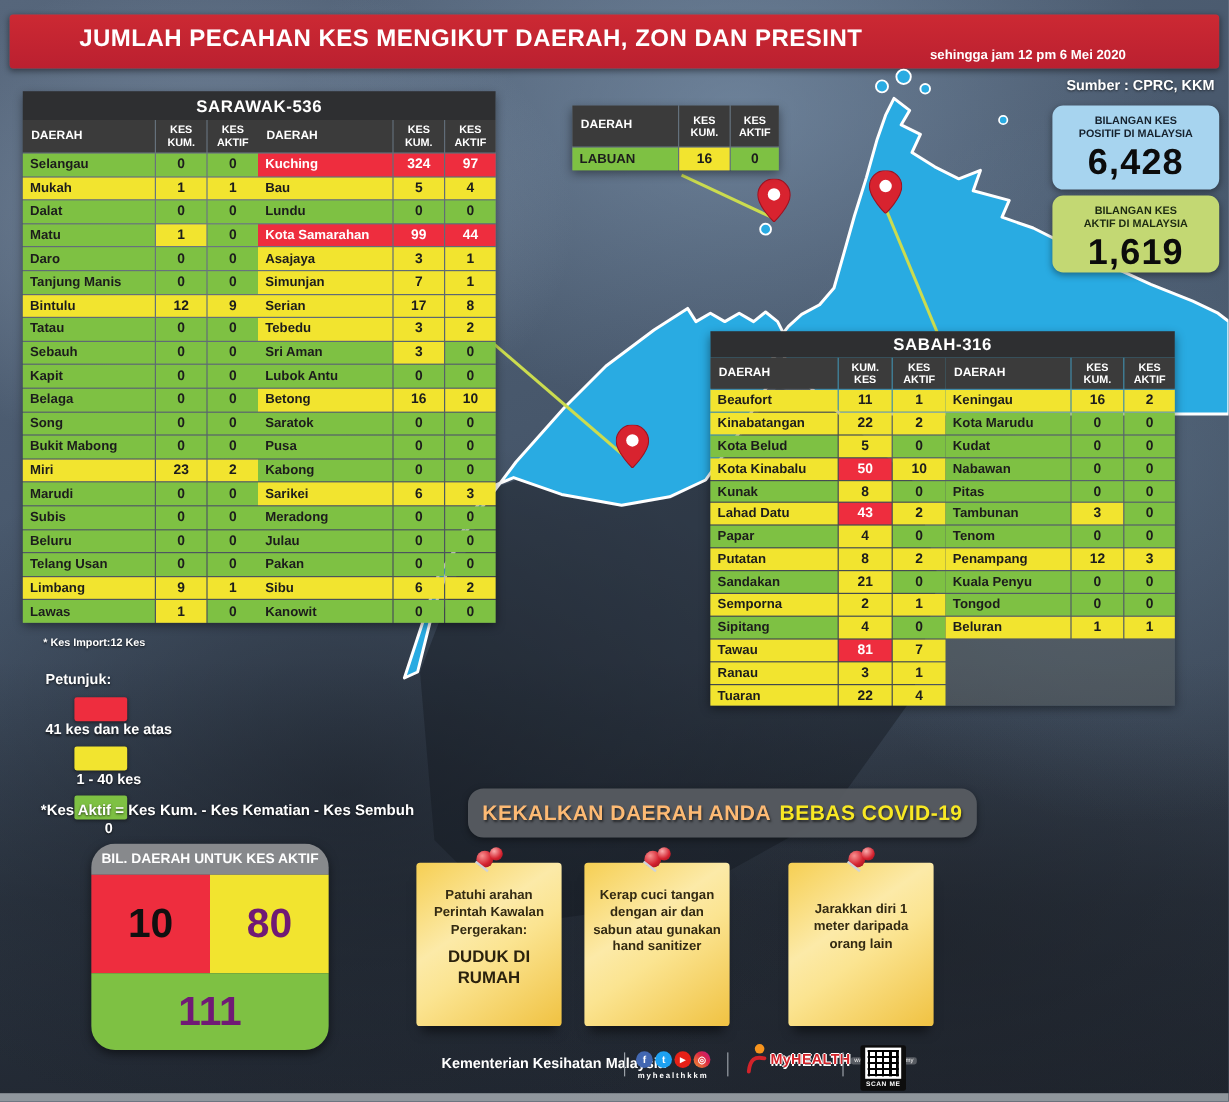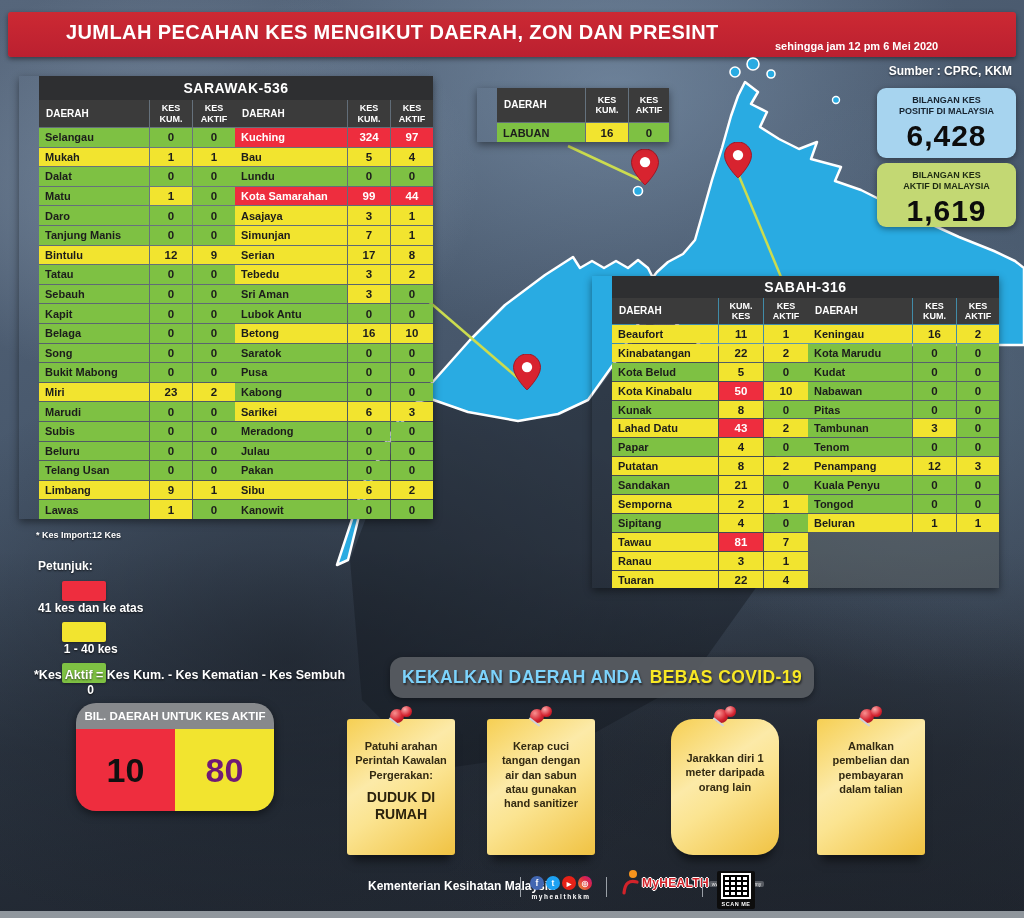--- a/index.html
+++ b/index.html
@@ -17,21 +17,21 @@
   .abs{position:absolute;}
   
   .hdr-bar{left:8px;top:12px;width:1008px;height:45px;background:linear-gradient(#cc2933,#bb2030);
     border-radius:3px;box-shadow:0 2px 5px rgba(0,0,0,.45);}
   .hdr-title{left:66px;top:21px;color:#fff;font-size:20px;font-weight:bold;letter-spacing:.4px;}
   .hdr-asof{left:775px;top:40px;color:#fff;font-size:11px;font-weight:bold;}
   .src{right:12px;top:64px;color:#fff;font-size:12px;font-weight:bold;text-shadow:0 1px 2px rgba(0,0,0,.6);}
   
   #map{left:0;top:0;z-index:1;}
   
-  .tbl{z-index:2;box-shadow:0 3px 8px rgba(0,0,0,.45);padding-left:20px;}
+  .tbl{z-index:2;box-shadow:0 3px 8px rgba(0,0,0,.45);}
   .tbl-title{background:#2e2f31;color:#fff;font-size:14px;font-weight:bold;text-align:center;
     height:24px;line-height:24px;letter-spacing:.5px;}
   .tbl-body{display:flex;}
   .grid{display:grid;gap:1px;background:rgba(95,100,98,.45);}
   .sar-left{grid-template-columns:110px 42px 42px;grid-template-rows:27px;grid-auto-rows:18.6px;}
   .sar-right{grid-template-columns:112px 42px 42px;grid-template-rows:27px;grid-auto-rows:18.6px;}
   .sab-left{grid-template-columns:106px 44px 44px;grid-template-rows:26px;grid-auto-rows:17.9px;}
   .sab-right{grid-template-columns:104px 43px 42px;grid-template-rows:26px;grid-auto-rows:17.9px;}
   .lab-grid{grid-template-columns:88px 42px 40px;grid-template-rows:34px;grid-auto-rows:19px;}
   .sarawak{left:19px;top:76px;width:394px;}
@@ -67,24 +67,24 @@
   .abox-title{background:#87898c;color:#fff;font-size:11.5px;font-weight:bold;text-align:center;height:26px;line-height:26px;}
   .abox-row{display:flex;}
   .abox-cell{display:flex;align-items:center;justify-content:center;font-size:34px;font-weight:bold;color:#701a75;}
   .abox-red{width:99px;height:82px;background:var(--c-red);color:#101010;}
   .abox-yellow{width:99px;height:82px;background:var(--c-yellow);}
   .abox-green{width:198px;height:64px;background:var(--c-green);}
   
   .banner{left:390px;top:657px;width:424px;height:41px;z-index:2;border-radius:13px;
     background:rgba(88,92,98,.93);display:flex;align-items:center;justify-content:center;
     font-size:17.5px;font-weight:bold;letter-spacing:.4px;box-shadow:0 2px 6px rgba(0,0,0,.4);}
-  .banner .w{color:#7dd3fc;text-shadow:1px 2px 2px rgba(0,0,0,.55);}
+  .banner .w{color:#fdba74;text-shadow:1px 2px 2px rgba(0,0,0,.55);}
   .banner .y{color:var(--c-banneryellow);margin-left:7px;text-shadow:1px 2px 2px rgba(0,0,0,.55);}
   
-  .note{top:719px;width:108px;height:136px;z-index:2;border-radius:3px;
+  .note{top:719px;width:121px;height:136px;z-index:2;border-radius:3px;
     background:linear-gradient(145deg,#f6cf53 0%,#fceaa8 38%,#fbe491 55%,#f0c242 100%);
     box-shadow:0 10px 9px -5px rgba(0,0,0,.55);box-sizing:border-box;padding:20px 7px 6px;text-align:center;}
   .note-text{font-size:11px;font-weight:bold;color:#332a12;line-height:1.3;}
   .note-emph{font-size:14px;font-weight:bold;color:#2b220d;margin-top:7px;line-height:1.25;}
   .tack{position:absolute;top:-13px;left:50%;transform:translateX(-50%);width:28px;height:24px;}
   .tack .needle{position:absolute;left:1px;top:15px;width:13px;height:2px;background:#cfd3d8;transform:rotate(38deg);}
   .tack::before{content:"";position:absolute;left:3px;top:3px;width:14px;height:14px;border-radius:50%;
     background:radial-gradient(circle at 35% 30%,#f89090,#d42330 55%,#8c0f18);}
   .tack::after{content:"";position:absolute;left:14px;top:0;width:11px;height:11px;border-radius:50%;
     background:radial-gradient(circle at 35% 30%,#fbadad,#d42330 60%,#8c0f18);}
@@ -436,51 +436,48 @@
     </div>
   </div>
   <div class="abs legend-foot">*Kes Aktif = Kes Kum. - Kes Kematian - Kes Sembuh</div>
 
   <div class="abs abox">
     <div class="abox-title">BIL. DAERAH UNTUK KES AKTIF</div>
     <div class="abox-row">
       <div class="abox-cell abox-red">10</div>
       <div class="abox-cell abox-yellow">80</div>
     </div>
+    <div class="abox-row">
+      <div class="abox-cell abox-green">111</div>
+    </div>
   </div>
 
   <div class="abs banner">
     <span class="w">KEKALKAN DAERAH ANDA</span>
     <span class="y">BEBAS COVID-19</span>
   </div>
 
   <div class="abs note" style="left:347px;">
     <div class="tack">
         <span class="needle"></span>
       </div>
     <div class="note-text">Patuhi arahan Perintah Kawalan Pergerakan:</div>
     <div class="note-emph">DUDUK DI RUMAH</div>
   </div>
   <div class="abs note" style="left:487px;">
     <div class="tack">
         <span class="needle"></span>
       </div>
     <div class="note-text">Kerap cuci tangan dengan air dan sabun atau gunakan hand sanitizer</div>
   </div>
-  <div class="abs note" style="left:671px;border-radius:22px;">
+  <div class="abs note" style="left:657px;">
     <div class="tack">
         <span class="needle"></span>
       </div>
     <div class="note-text" style="padding-top:12px;">Jarakkan diri 1 meter daripada orang lain</div>
-  </div>
-  <div class="abs note" style="left:817px;">
-    <div class="tack">
-        <span class="needle"></span>
-      </div>
-    <div class="note-text">Amalkan pembelian dan pembayaran dalam talian</div>
   </div>
 
   <div class="abs ministry">Kementerian Kesihatan Malaysia</div>
   <div class="abs fsep" style="left:520px;"></div>
   <div class="abs socials">
     <div class="sic-row">
       <div class="sicon si-fb">f</div>
       <div class="sicon si-tw">t</div>
       <div class="sicon si-yt">▶</div>
       <div class="sicon si-ig">◎</div>

